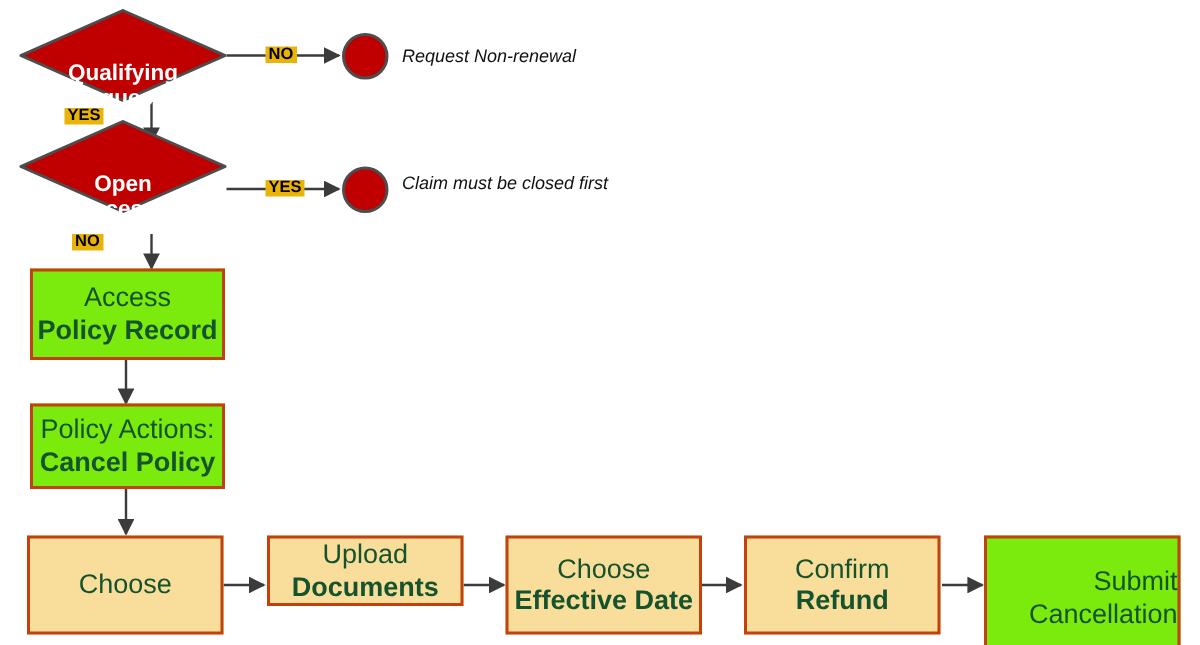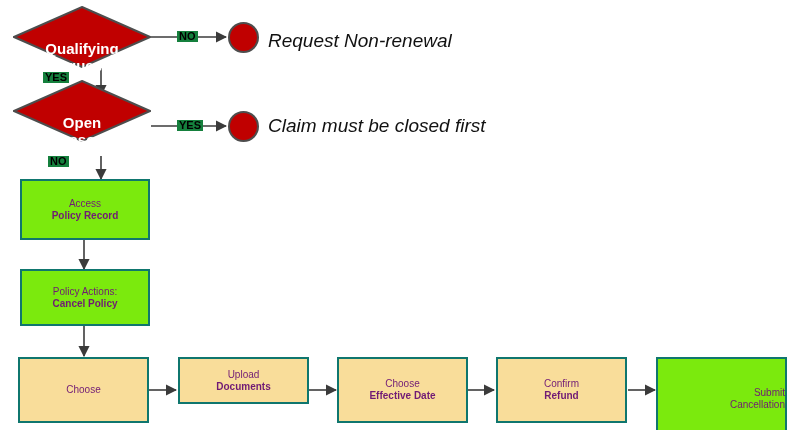--- a/index.html
+++ b/index.html
@@ -25,23 +25,23 @@
     box-sizing: border-box;
     display: flex;
     flex-direction: column;
     align-items: center;
     justify-content: center;
     text-align: center;
     line-height: 1.18;
   }
   
   .box {
-    border: 2px solid #0f766e;
-    font-size: 10px;
-    color: #701a75;
+    border: 2px solid #c2410c;
+    font-size: 18px;
+    color: #14532d;
   }
   .box .l1 { font-weight: normal; }
   .box .l2 { font-weight: bold; }
   .box.plain .l1, .box.plain .l2 { font-weight: normal; }
   .green { background: #7bea0d; }
   .tan   { background: #f9dd9a; }
 
   
   .diamond {
     background: transparent;
@@ -71,34 +71,34 @@
     position: absolute;
     border-radius: 50%;
     background: #c00000;
     border: 2px solid #4d4d4d;
     box-sizing: border-box;
   }
 
   
   .annot {
     position: absolute;
-    font-size: 19px;
+    font-size: 12px;
     font-style: italic;
     color: #111111;
     white-space: nowrap;
     line-height: 1;
   }
 
   
   .edge-label {
     position: absolute;
     font-size: 11px;
     font-weight: bold;
     color: #000000;
-    background: #15803d;
+    background: #eab308;
     padding: 0 2px;
     white-space: nowrap;
     line-height: 1;
   }
 </style>
 </head>
 <body>
 
 <svg id="canvas" viewBox="0 0 800 430" xmlns="http://www.w3.org/2000/svg">
   <defs>
@@ -134,21 +134,21 @@
     <div>Request?</div>
   </div>
 </div>
 
 <div class="node diamond" style="left:13px; top:80px; width:138px; height:62px;">
   <svg class="dshape" viewBox="0 0 138 62" preserveAspectRatio="none">
     <polygon points="69,1 137,31 69,61 1,31" fill="#c00000" stroke="#4d4d4d" stroke-width="2"></polygon>
   </svg>
   <div class="dlabel">
     <div>Open</div>
-    <div>Reason?</div>
+    <div>Access?</div>
   </div>
 </div>
 
 <div class="edge-label" style="left:177px; top:31px;">NO</div>
 <div class="edge-label" style="left:43px; top:72px;">YES</div>
 <div class="edge-label" style="left:177px; top:120px;">YES</div>
 <div class="edge-label" style="left:48px; top:156px;">NO</div>
 
 <div class="circle" style="left:228px; top:22px; width:31px; height:31px;"></div>
 <div class="annot" style="left:268px; top:31px;">Request Non-renewal</div>

